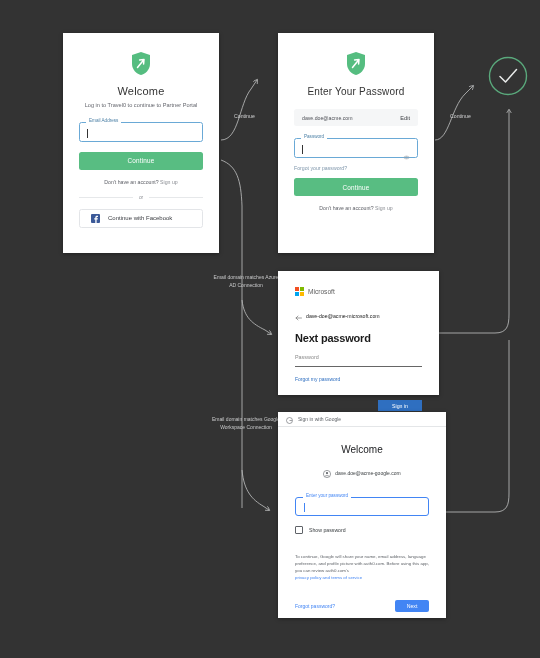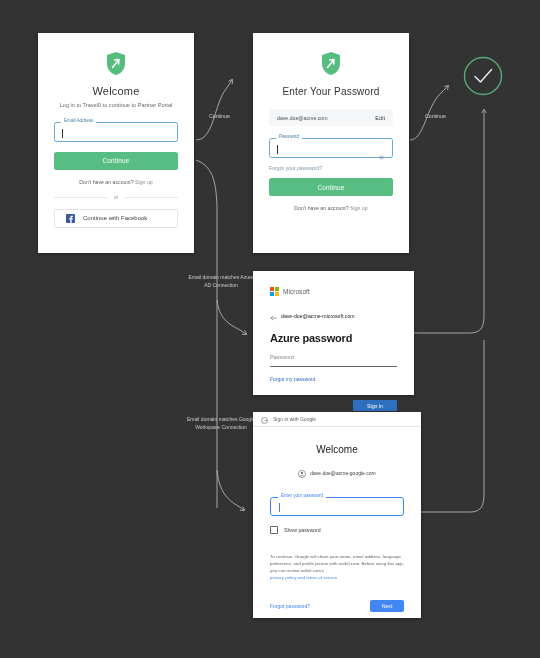--- a/index.html
+++ b/index.html
@@ -3,21 +3,21 @@
 <meta charset="utf-8">
 <style>
   html,body{margin:0;padding:0;}
   body{
     width:540px;height:658px;
     background:#333333;
     font-family:"Liberation Sans",sans-serif;
     overflow:hidden;
     position:relative;
   }
-  .canvas{position:absolute;inset:0;}
+  .canvas{position:absolute;inset:0;margin-left:25px;}
   .conn-layer{position:absolute;inset:0;pointer-events:none;}
 
   
   .card{position:absolute;background:#ffffff;box-sizing:border-box;}
   .shadow{box-shadow:0 1px 4px rgba(0,0,0,.35);}
 
   
   .t0{padding:0 16px;}
   .logo{width:100%;display:flex;justify-content:center;margin-top:18px;}
   .logo svg{display:block;}
@@ -267,21 +267,21 @@
 
     <div class="ms-back">
       <span>
         <svg width="7" height="6" viewBox="0 0 7 6">
           <path d="M6.5 3 H1 M3 1 L1 3 L3 5" fill="none" stroke="#5f5f5f" stroke-width="0.6" stroke-linecap="round" stroke-linejoin="round"></path>
         </svg>
       </span>
       <span class="em">dave-doe@acme-microsoft.com</span>
     </div>
 
-    <div class="ms-h">Azure password</div>
+    <div class="ms-h">Next password</div>
 
     <div class="ms-input">Password</div>
 
     <div class="ms-forgot">Forgot my password</div>
 
     <div class="ms-actions">
       <div class="ms-btn">Sign in</div>
     </div>
   </div>
 

